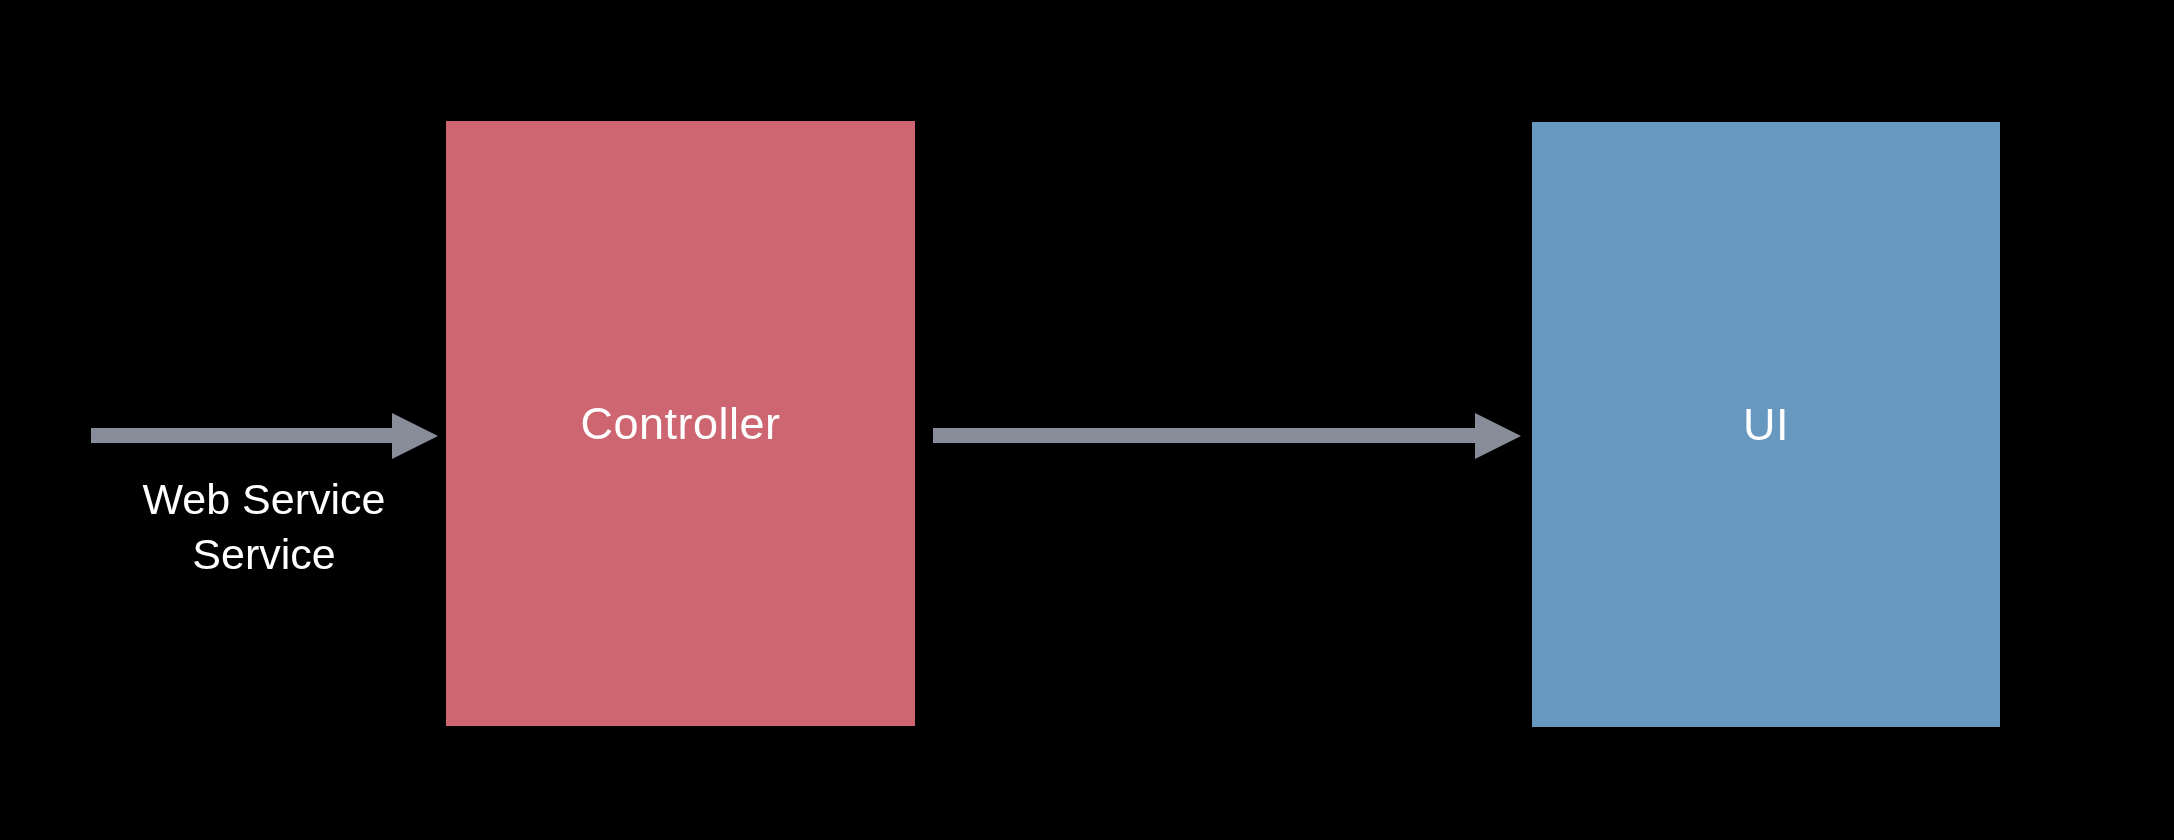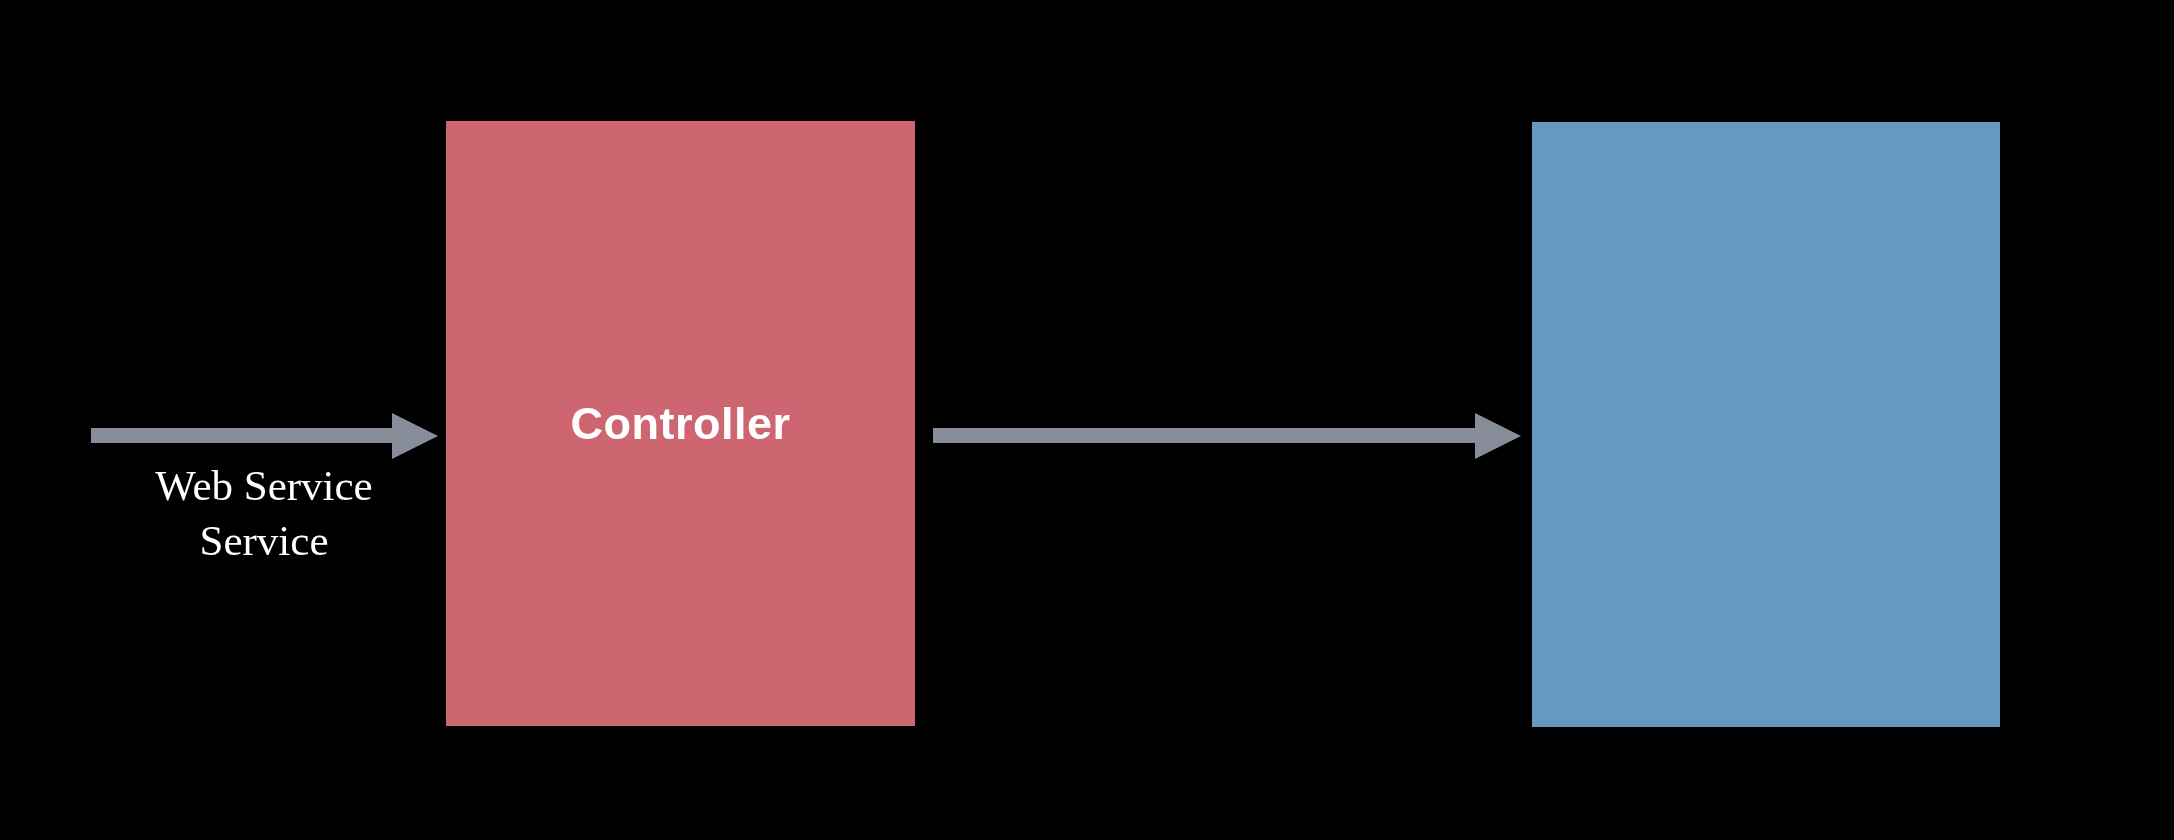--- a/index.html
+++ b/index.html
@@ -20,21 +20,21 @@
     left: 0;
     top: 0;
   }
   .node-label {
     position: absolute;
     display: flex;
     align-items: center;
     justify-content: center;
     color: #ffffff;
     font-size: 45px;
-    font-weight: 700;
+    font-weight: 400;
     letter-spacing: 0.5px;
   }
   .controller-label {
     left: 446px;
     top: 121px;
     width: 469px;
     height: 605px;
   }
   .ui-label {
     left: 1532px;
@@ -47,22 +47,21 @@
     transform: translateX(-50%);
     color: #ffffff;
     font-size: 43px;
     font-weight: 400;
     line-height: 55px;
     text-align: center;
     white-space: nowrap;
   }
   .web-service-label {
     left: 264px;
-    top: 458px;
-    font-family: Liberation Serif, serif;
+    top: 472px;
   }
   .didchange-label {
     left: 1226px;
     top: 489px;
   }
 </style>
 </head>
 <body>
 
 <div class="canvas">
@@ -79,20 +78,21 @@
     </g>
 
     <g>
       <rect x="933" y="428" width="542" height="15" fill="#878e99"></rect>
       <polygon points="1475,413 1521,436 1475,459" fill="#878e99"></polygon>
     </g>
   </svg>
 
   <div class="node-label controller-label">Controller</div>
 
+  <div class="node-label ui-label">UI</div>
 
   <div class="edge-label web-service-label">
     <div>Web Service</div>
     <div>Service</div>
   </div>
 
 
 </div>
 
 </body></html>

